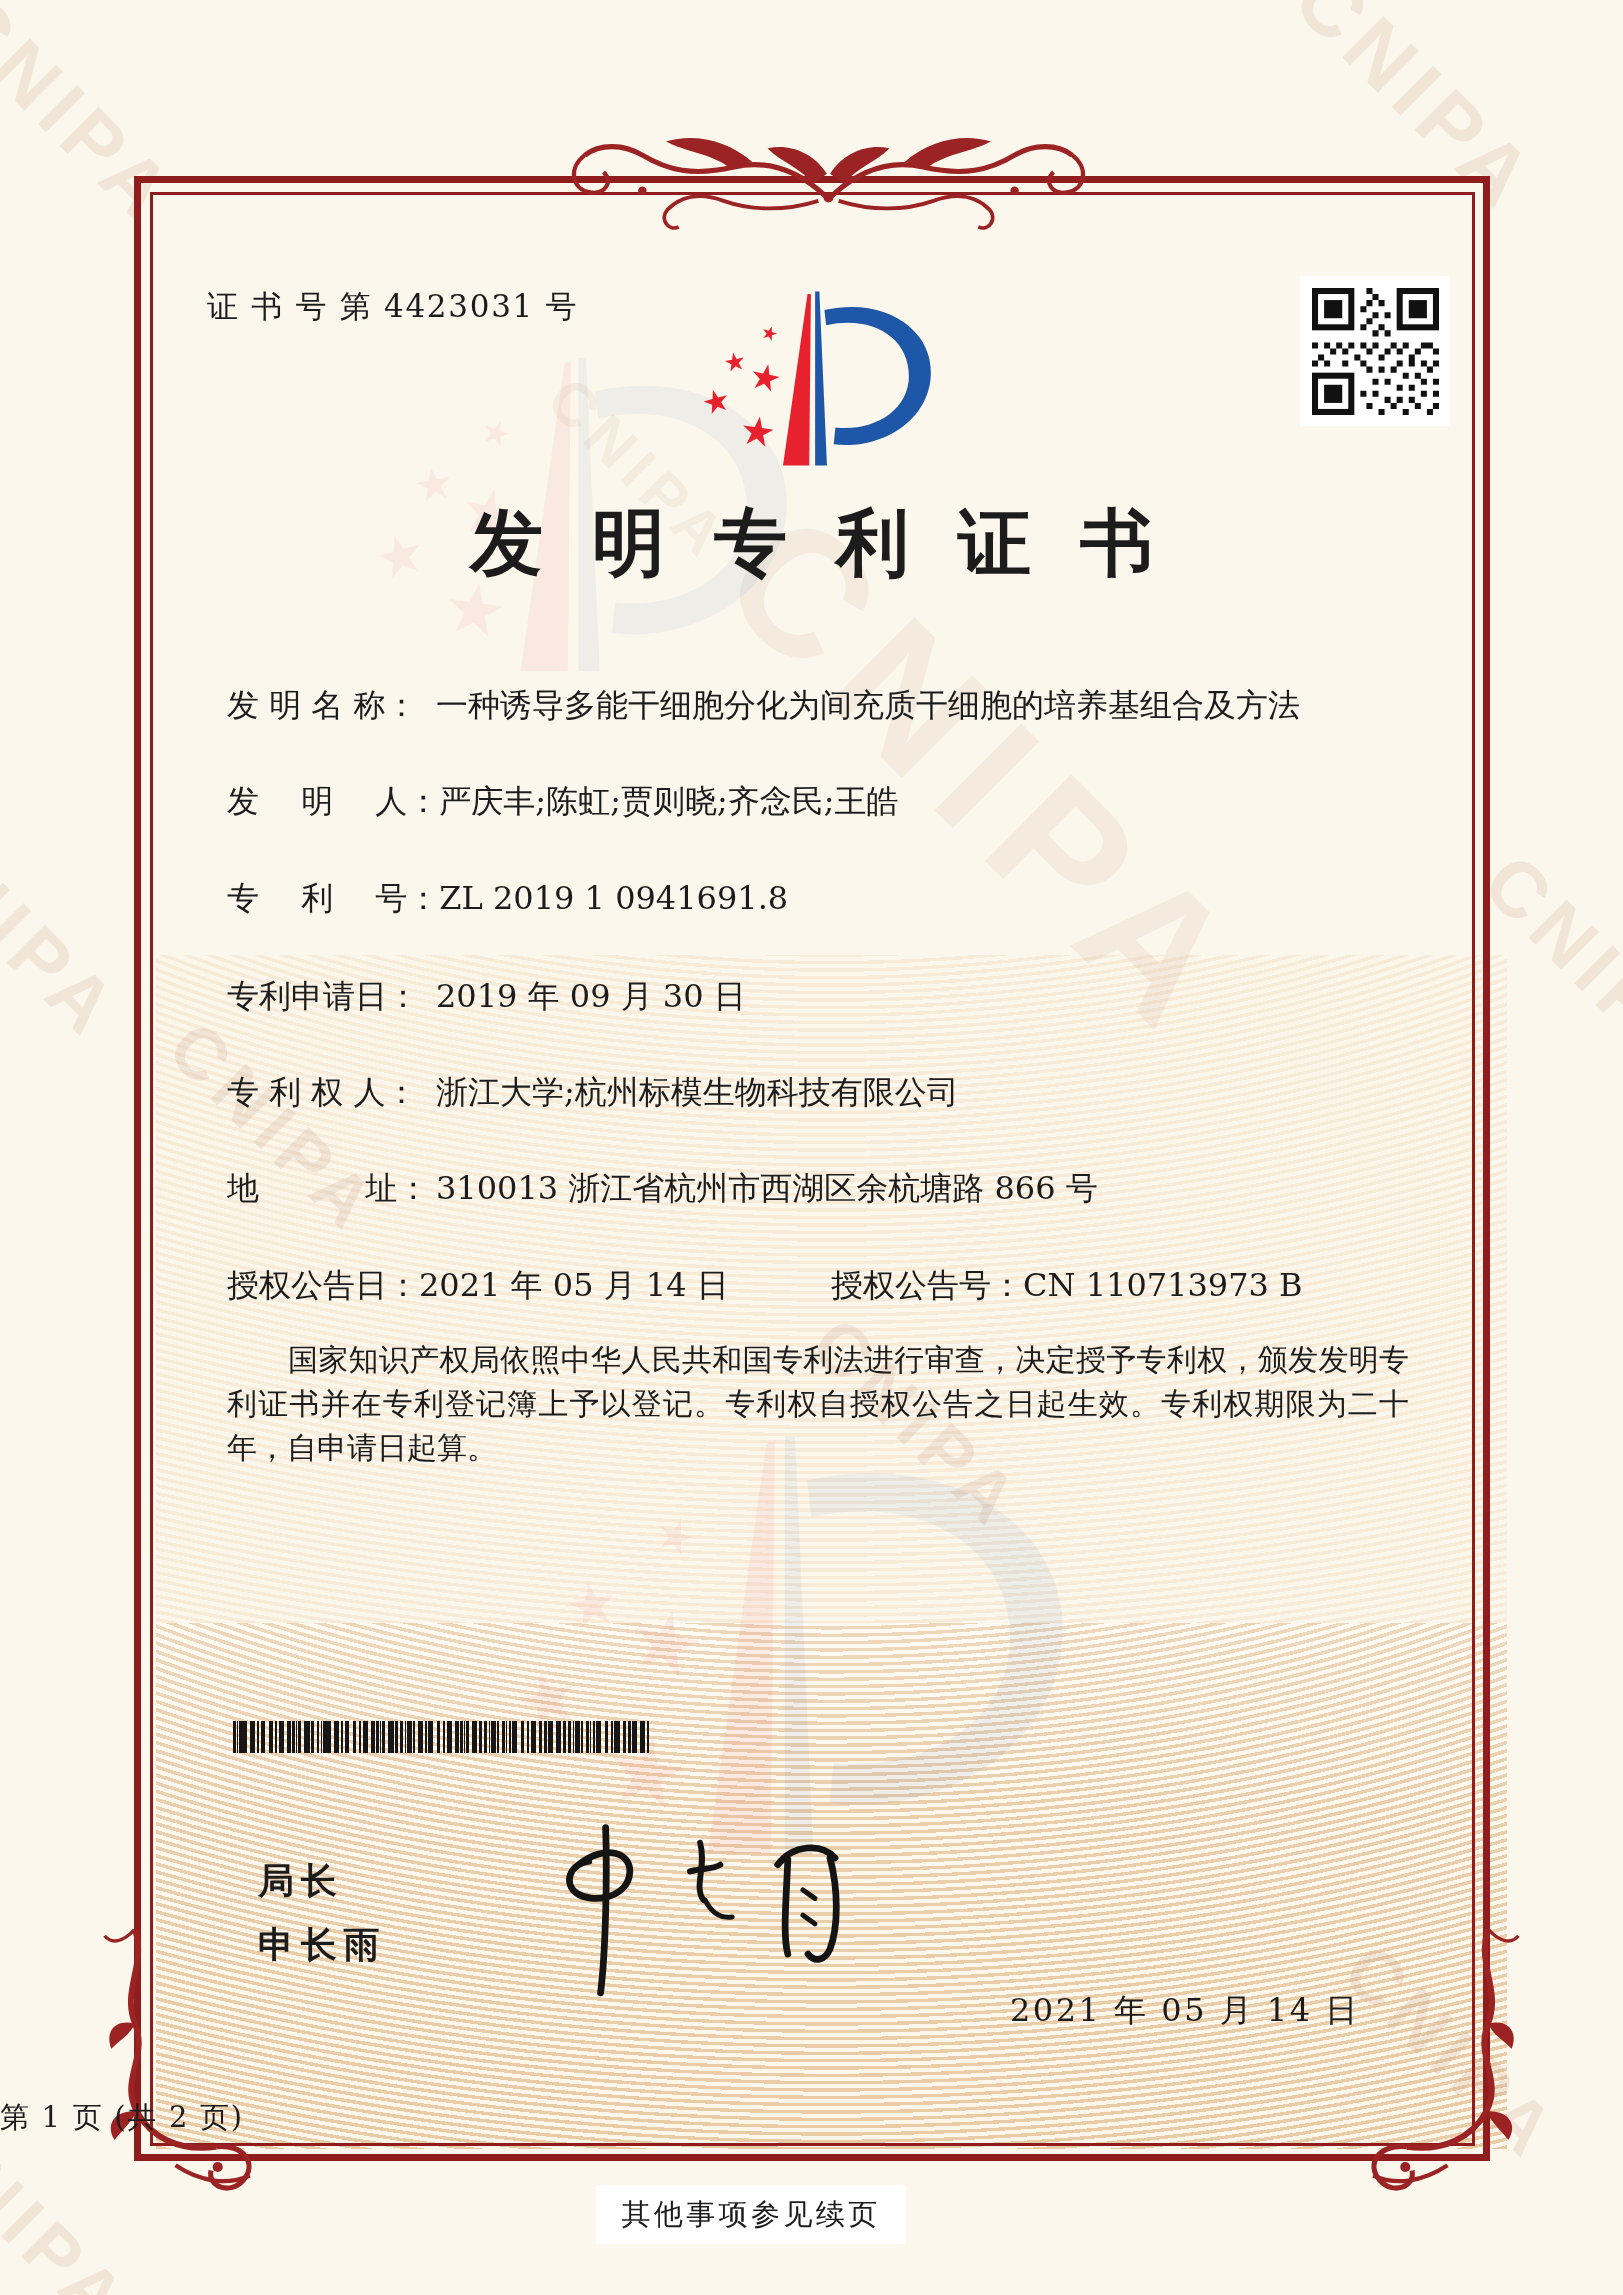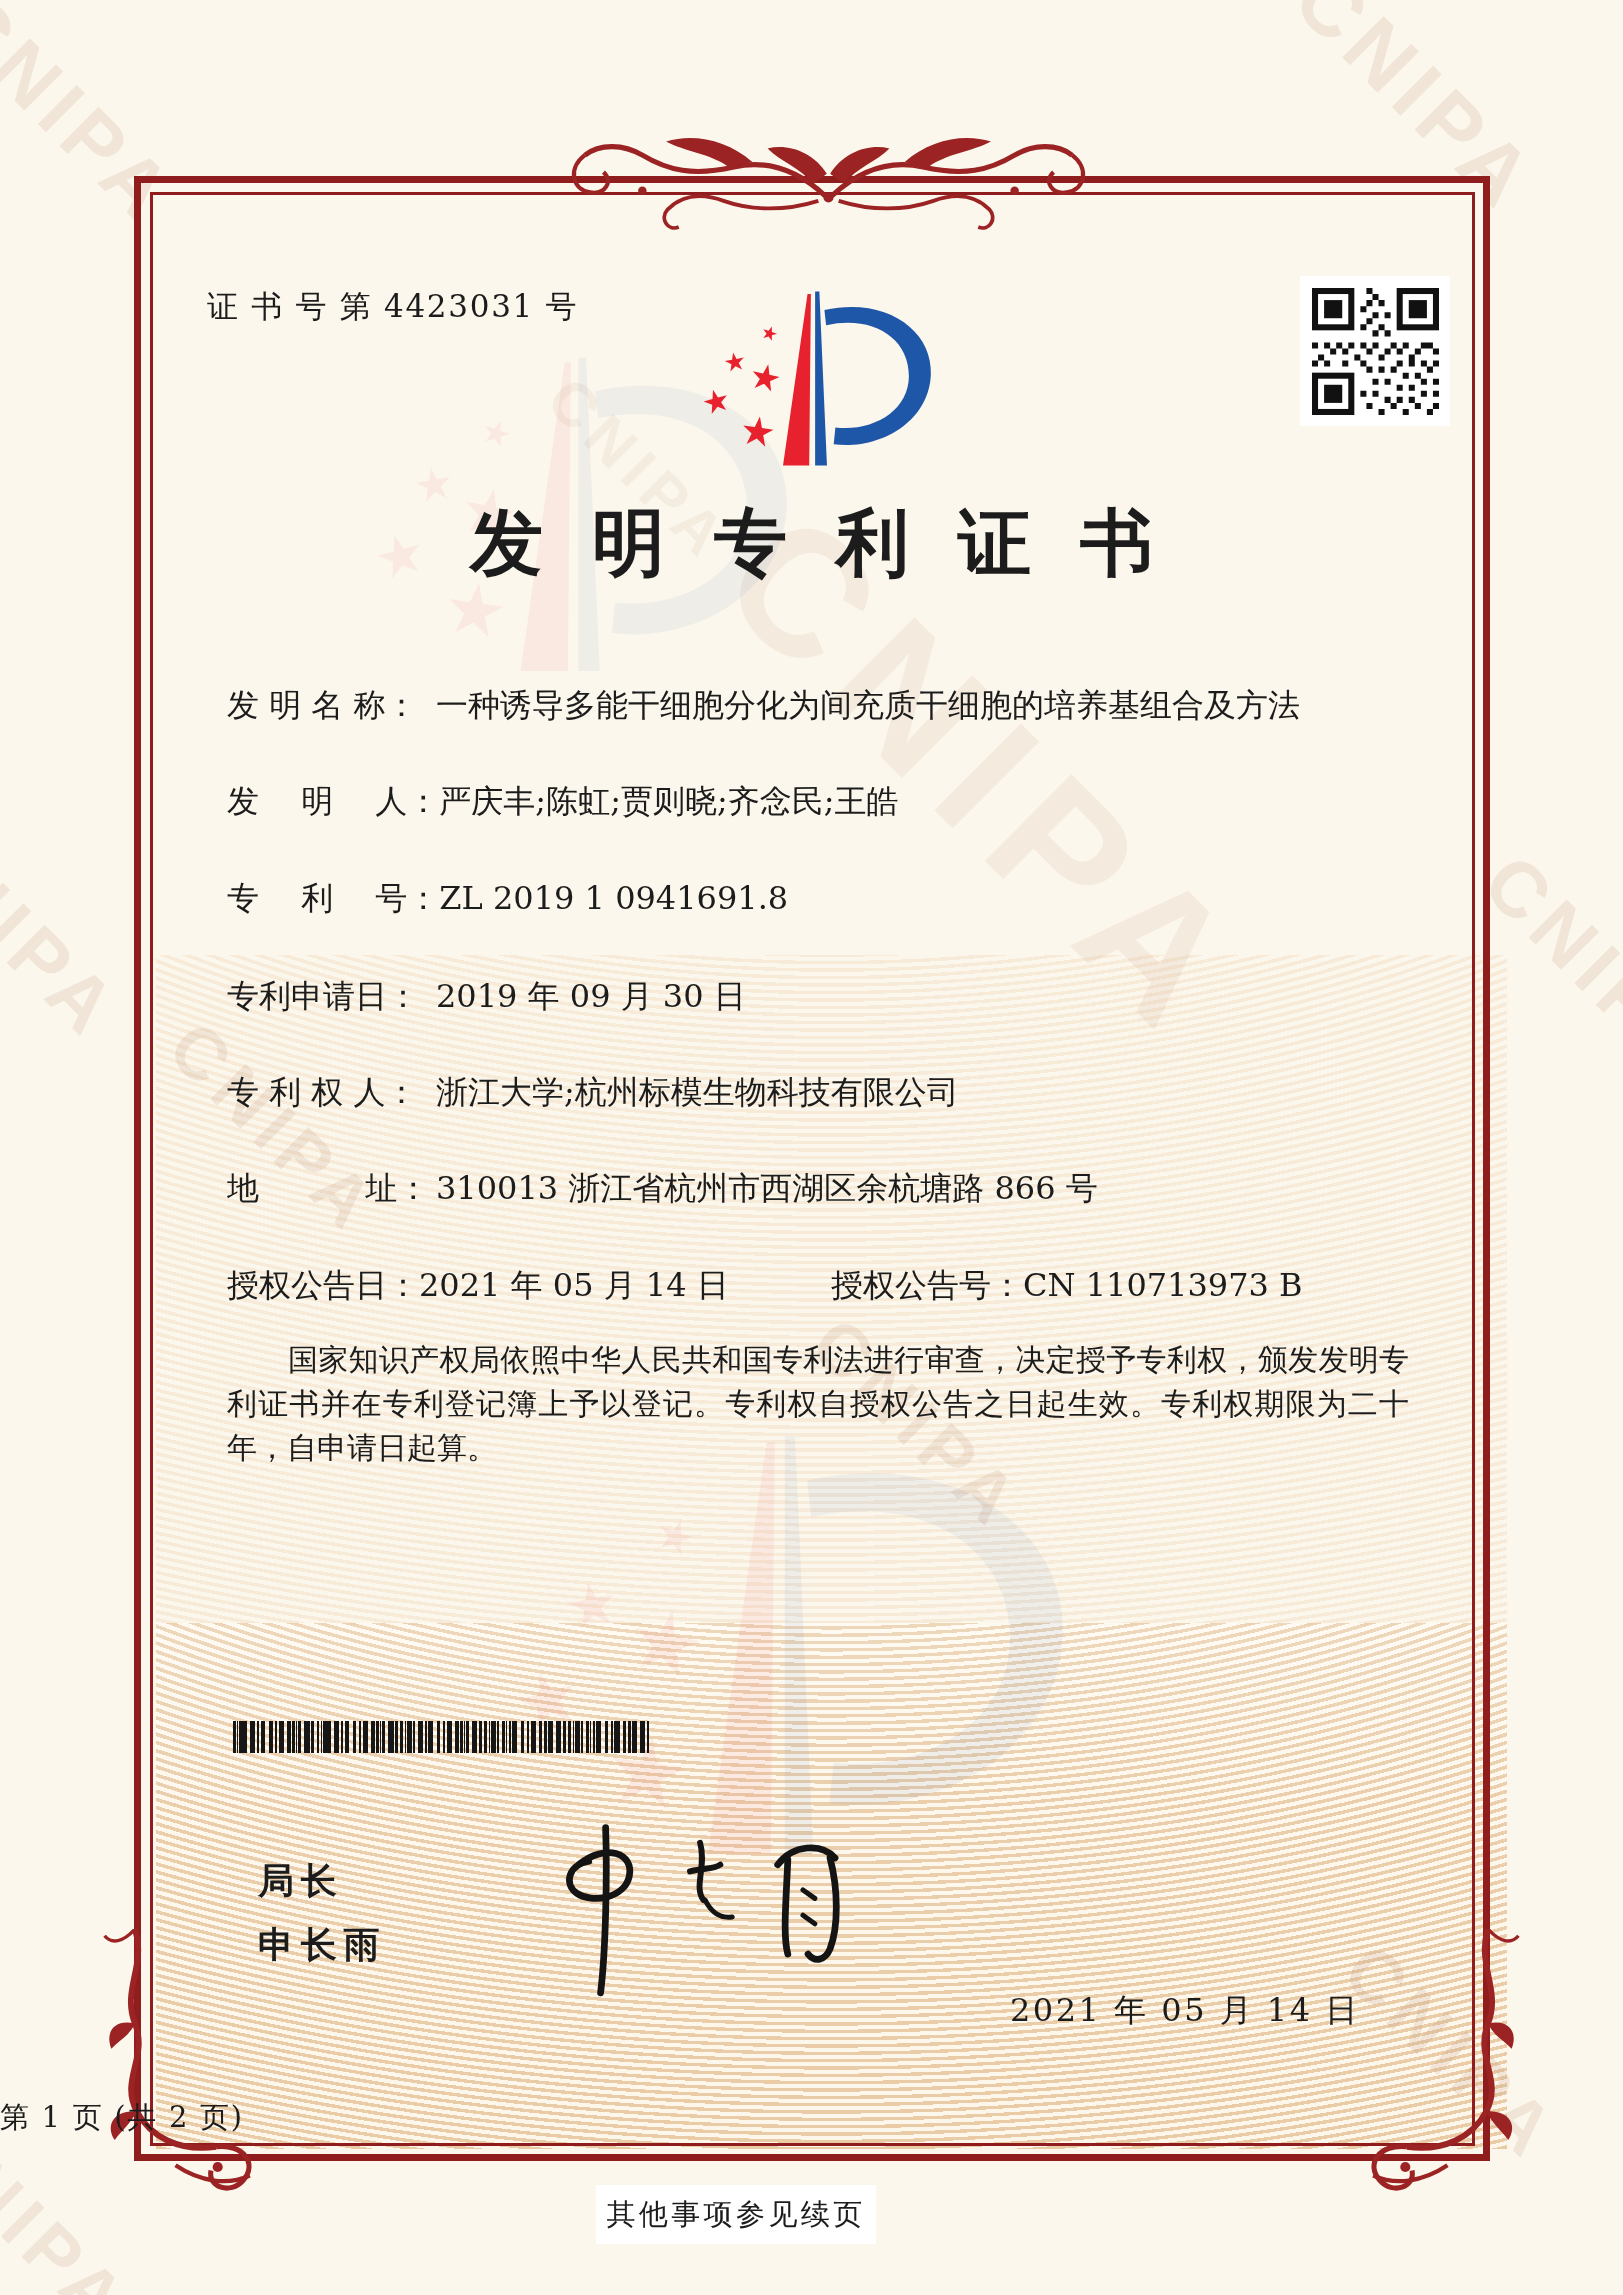--- a/index.html
+++ b/index.html
@@ -68,21 +68,21 @@
       repeating-linear-gradient(90deg,#161616 0 2.5px,transparent 2.5px 9.3px),
       repeating-linear-gradient(90deg,#161616 0 0.8px,transparent 0.8px 4.2px);
   }
   .director{font-family:"Liberation Sans","DejaVu Sans",sans-serif;font-weight:700;
     font-size:36px;letter-spacing:6.8px;margin-left:40px;}
   .director-title{left:218px;top:1857px;}
   .director-name{left:218px;top:1921px;}
   .issue-date{left:1010px;top:1989px;font-size:32px;letter-spacing:2.5px;white-space:pre;}
   .page-info{left:0;width:1564px;top:2098px;text-align:left;font-size:29px;letter-spacing:1.7px;}
   .note-box{
-    left:596px;top:2185px;width:280px;height:59px;background:#ffffff;
+    left:596px;top:2185px;width:310px;height:59px;background:#ffffff;
     display:flex;align-items:center;justify-content:center;
     font-size:29px;letter-spacing:3.4px;
   }
 </style>
 </head>
 <body>
 
 <div class="page">
 
   <div class="abs waves-faint"></div>

